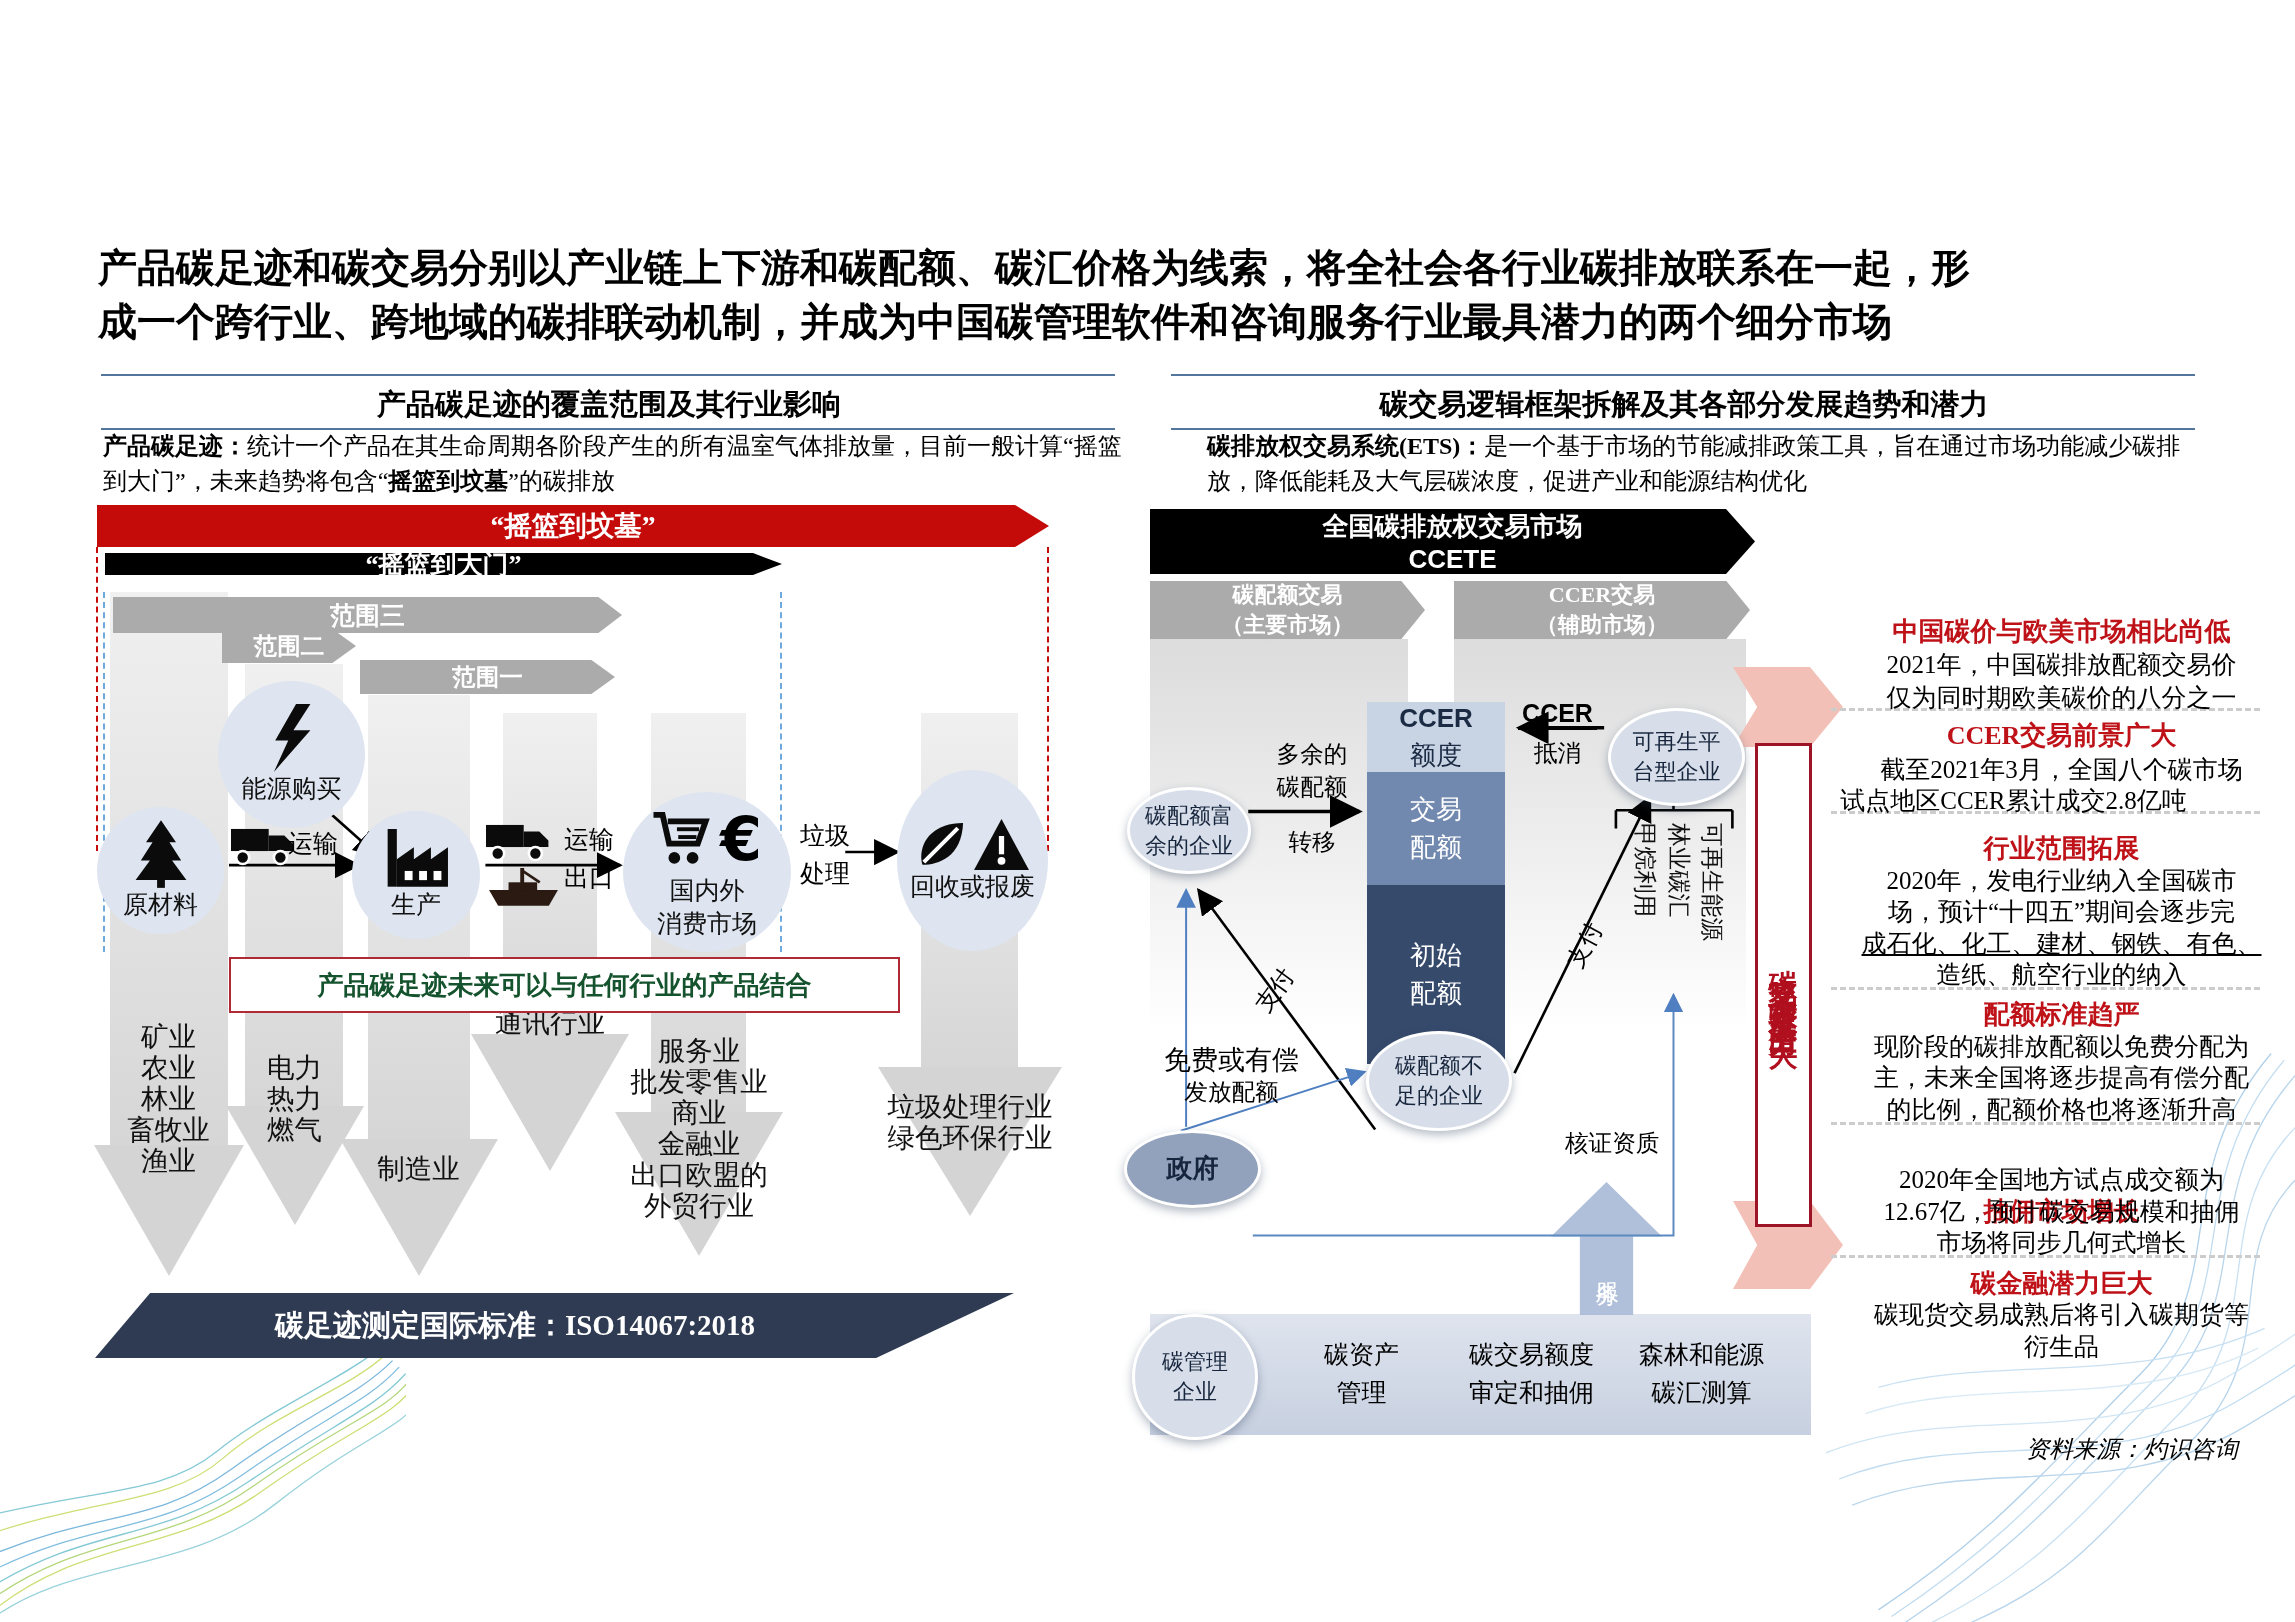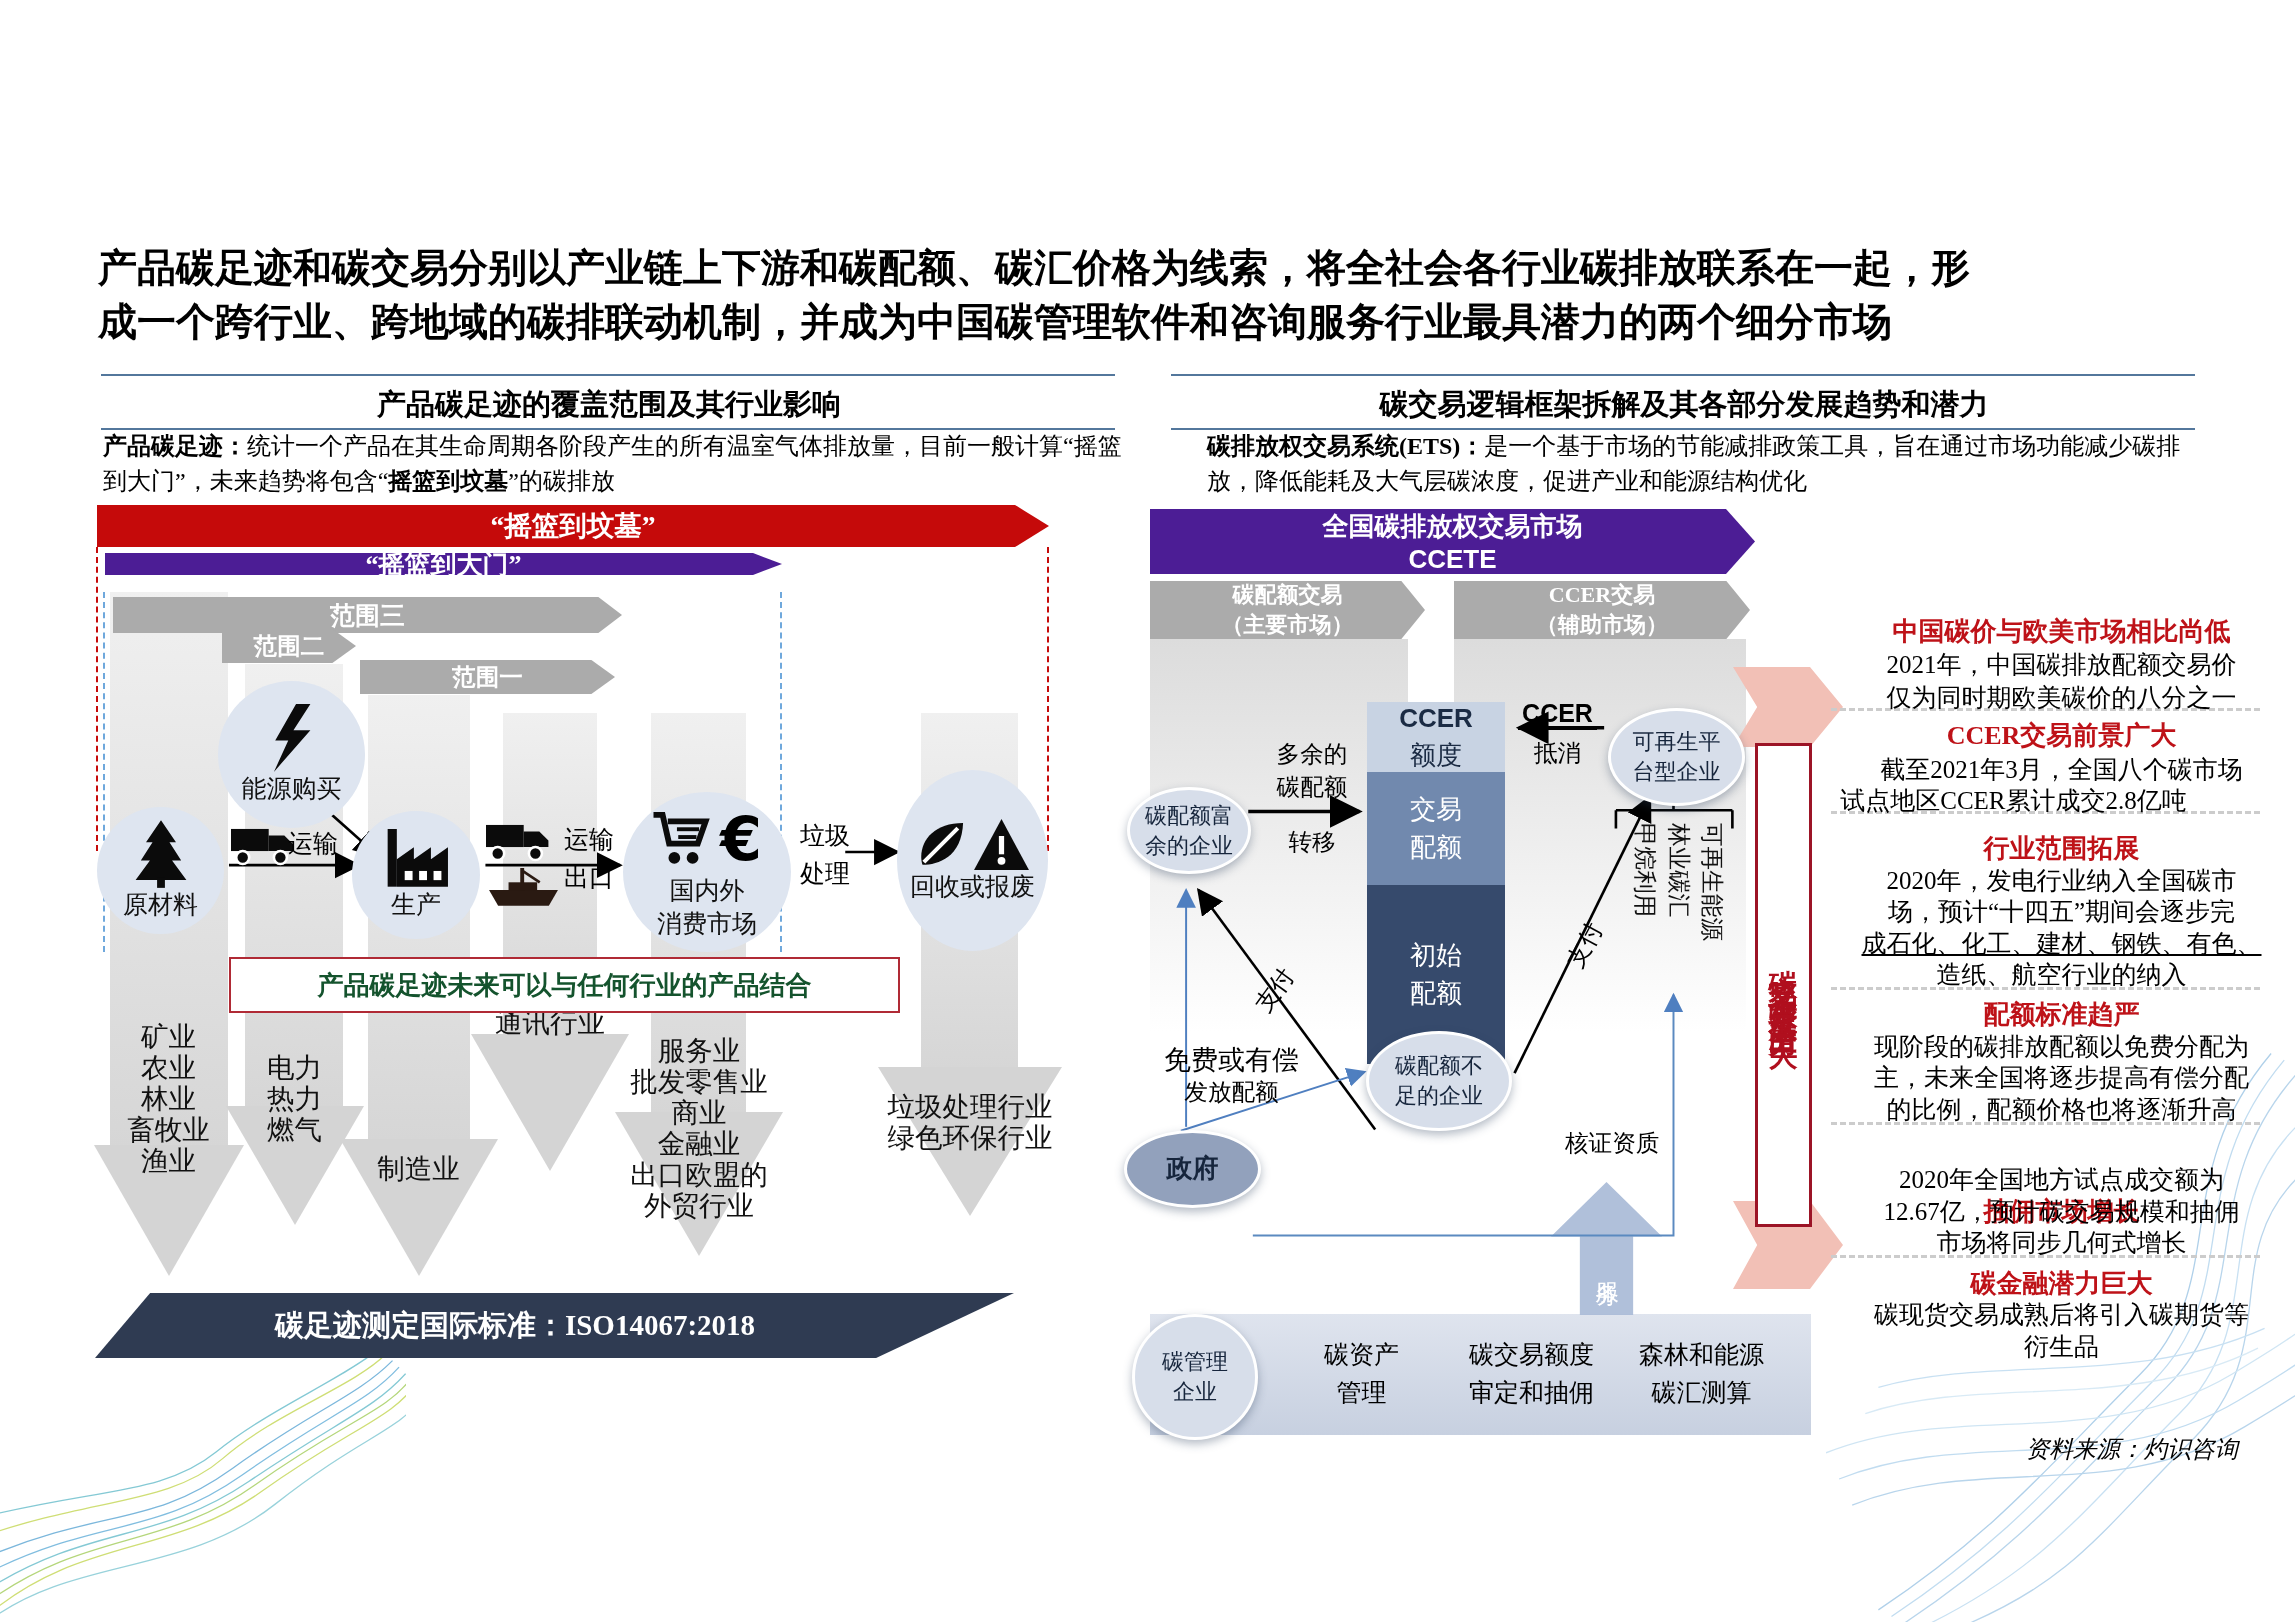--- a/index.html
+++ b/index.html
@@ -5,21 +5,21 @@
   html,body{margin:0;padding:0;background:#ffffff;}
   #page{position:relative;width:2295px;height:1623px;background:#ffffff;overflow:hidden;
         font-family:"Liberation Serif", serif;color:#000;}
   .abs{position:absolute;}
   .ctr{text-align:center;}
   .b{font-weight:bold;}
   
   .chev{position:absolute;display:flex;align-items:center;justify-content:center;
         color:#fff;font-weight:bold;}
   .chev.red{background:#C50A0A;clip-path:polygon(0 0,calc(100% - 34px) 0,100% 50%,calc(100% - 34px) 100%,0 100%);}
-  .chev.blue{background:#4c1d95;clip-path:polygon(0 0,calc(100% - 29px) 0,100% 50%,calc(100% - 29px) 100%,0 100%);}
+  .chev.blue{background:#000000;clip-path:polygon(0 0,calc(100% - 29px) 0,100% 50%,calc(100% - 29px) 100%,0 100%);}
   .chev.gray{background:#ABABAB;clip-path:polygon(0 0,calc(100% - 23.6px) 0,100% 50%,calc(100% - 23.6px) 100%,0 100%);}
   
   .dashv{position:absolute;width:0;}
   .dashv.red{border-left:2px dashed #C50A0A;}
   .dashv.blu{border-left:2px dashed #6FA8DC;}
   
   .band{position:absolute;background:linear-gradient(180deg,#F0F0F0 0%,#DEDEDE 70%,#D6D6D6 100%);}
   .bandhead{position:absolute;width:0;height:0;}
   .bandtxt{position:absolute;display:flex;flex-direction:column;align-items:center;
            font-size:27.5px;line-height:31px;color:#111;}

